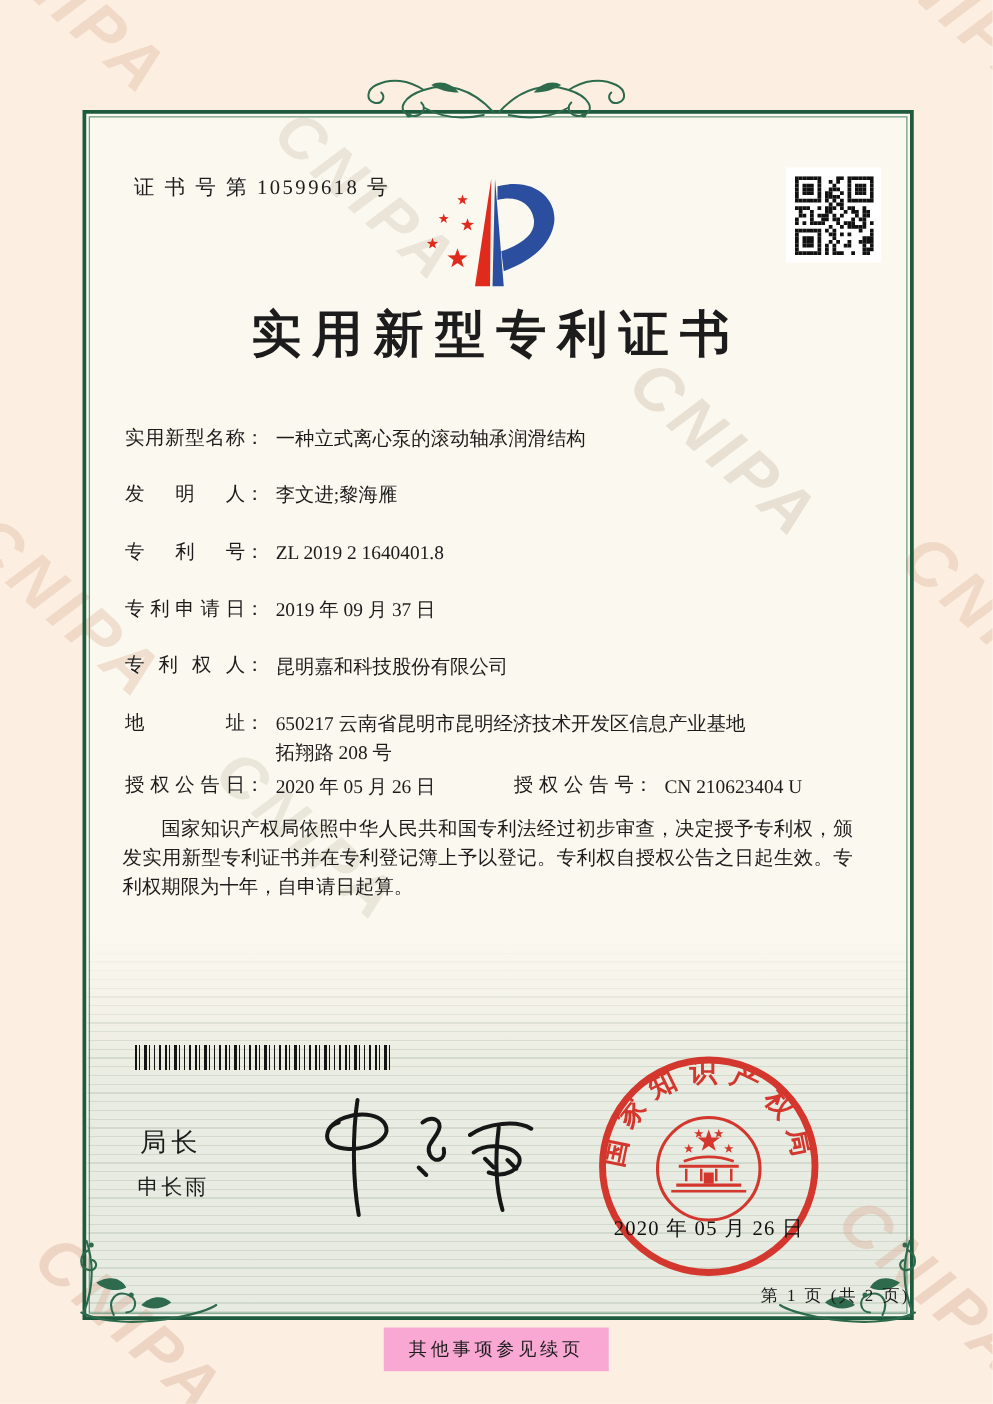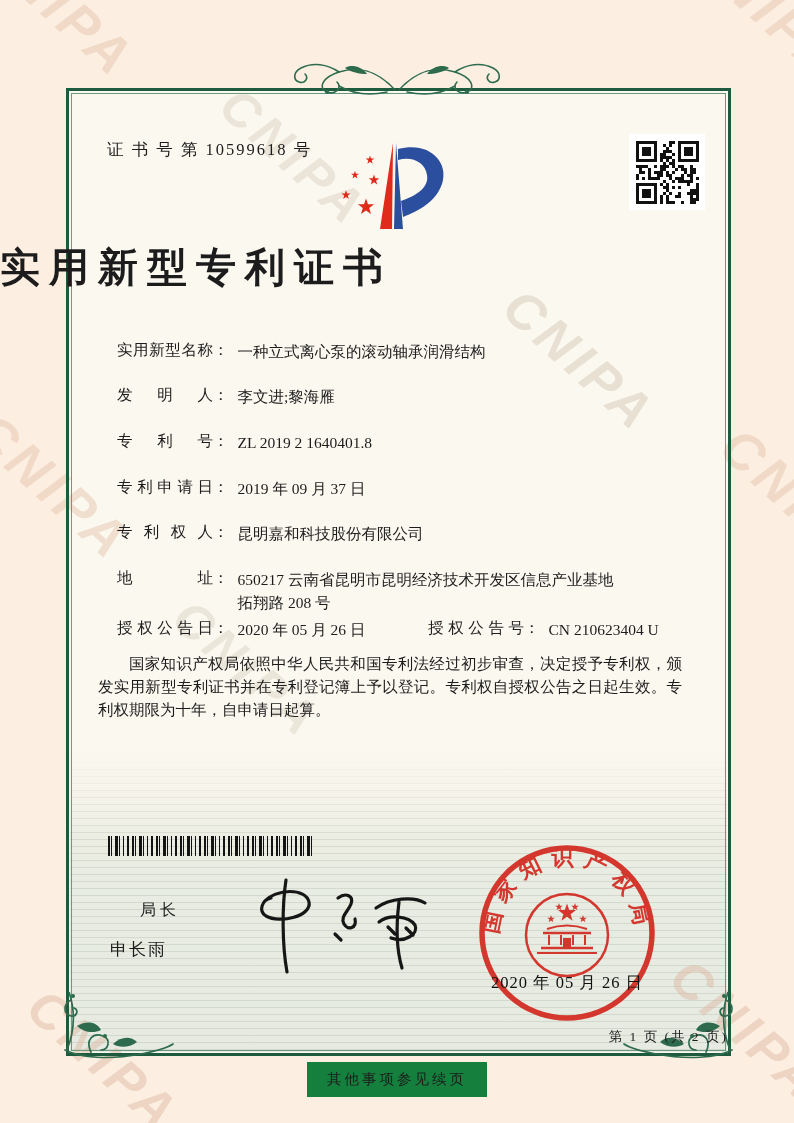--- a/index.html
+++ b/index.html
@@ -22,47 +22,47 @@
   .frame-border-inner{position:absolute;left:2px;top:2px;right:2px;bottom:2px;border:1px solid #6d9a7f;}
   
   .wm{position:absolute;z-index:1;font-family:"Liberation Sans","DejaVu Sans",sans-serif;
       font-weight:bold;font-style:italic;letter-spacing:5px;transform:rotate(42deg);
       white-space:nowrap;pointer-events:none;}
   
   .cert-no{left:107px;top:139px;font-size:16.5px;letter-spacing:2px;z-index:3;}
   .logo{left:333px;top:131px;width:132px;height:106px;z-index:3;}
   .qr-box{left:629px;top:134px;width:76px;height:76px;background:#ffffff;z-index:3;}
   .qr-box svg{position:absolute;left:7px;top:7px;}
-  .title{left:0;top:240px;width:794px;font-size:40px;font-weight:bold;
+  .title{left:0;top:240px;width:794px;text-align:center;font-size:40px;font-weight:bold;
          letter-spacing:9px;z-index:3;}
   
-  .field-row{position:absolute;left:117px;font-size:15.5px;z-index:3;white-space:nowrap;}
+  .field-row{position:absolute;left:100px;font-size:15.5px;z-index:3;white-space:nowrap;}
   .flabel{display:inline-block;width:96px;text-align:justify;text-align-last:justify;vertical-align:top;}
   .fcolon{display:inline-block;margin-right:9px;vertical-align:top;}
   .fvalue{display:inline-block;vertical-align:top;line-height:23px;}
   .grp2{position:absolute;left:295px;top:0;white-space:nowrap;margin-left:16px;}
   
   .body-text{left:98px;top:652px;width:600px;z-index:3;font-size:15.5px;line-height:23px;
              text-align:justify;}
   .body-text p{margin:0 16px 3px 0;text-indent:2em;}
   
   .barcode{left:108px;top:836px;width:205px;height:20px;z-index:3;
     background:repeating-linear-gradient(90deg,
       #141414 0 2px,transparent 2px 3px,#141414 3px 4px,transparent 4px 7px,
       #141414 7px 10px,transparent 10px 11px,#141414 11px 12px,transparent 12px 15px,
       #141414 15px 16px,transparent 16px 19px,#141414 19px 21px,transparent 21px 24px);}
-  .director-title{left:112px;top:900px;font-size:16px;z-index:3;letter-spacing:4px;margin-left:28px;}
+  .director-title{left:112px;top:900px;font-size:21px;z-index:3;letter-spacing:4px;}
   .director-name{left:110px;top:938px;font-size:17px;z-index:3;letter-spacing:2px;}
   .signature{left:228px;top:872px;width:200px;height:105px;z-index:3;}
   .seal{left:477px;top:843px;width:180px;height:180px;z-index:4;}
   .seal svg{mix-blend-mode:multiply;}
   .seal-date{position:absolute;left:12px;top:129px;width:156px;text-align:center;
              font-size:16.5px;color:#101010;letter-spacing:1px;z-index:5;}
   .page-info{left:0;top:1028px;width:728px;text-align:right;font-size:13.5px;z-index:3;letter-spacing:2px;}
-  .note-box{left:50%;top:1062px;transform:translateX(-50%);background:#15803d;
+  .note-box{left:50%;top:1062px;transform:translateX(-50%);background:#f9a8d4;
             padding:8px 20px;font-size:14.5px;letter-spacing:3px;z-index:3;}
   .ornament{z-index:2;pointer-events:none;}
 </style>
 </head>
 <body>
 
 <div class="abs frame-fill"></div>
 <div class="abs wave-band"></div>
 
 <div class="wm" style="left:-38px;top:-28px;font-size:54px;color:rgba(226,186,160,0.40);">CNIPA</div>

